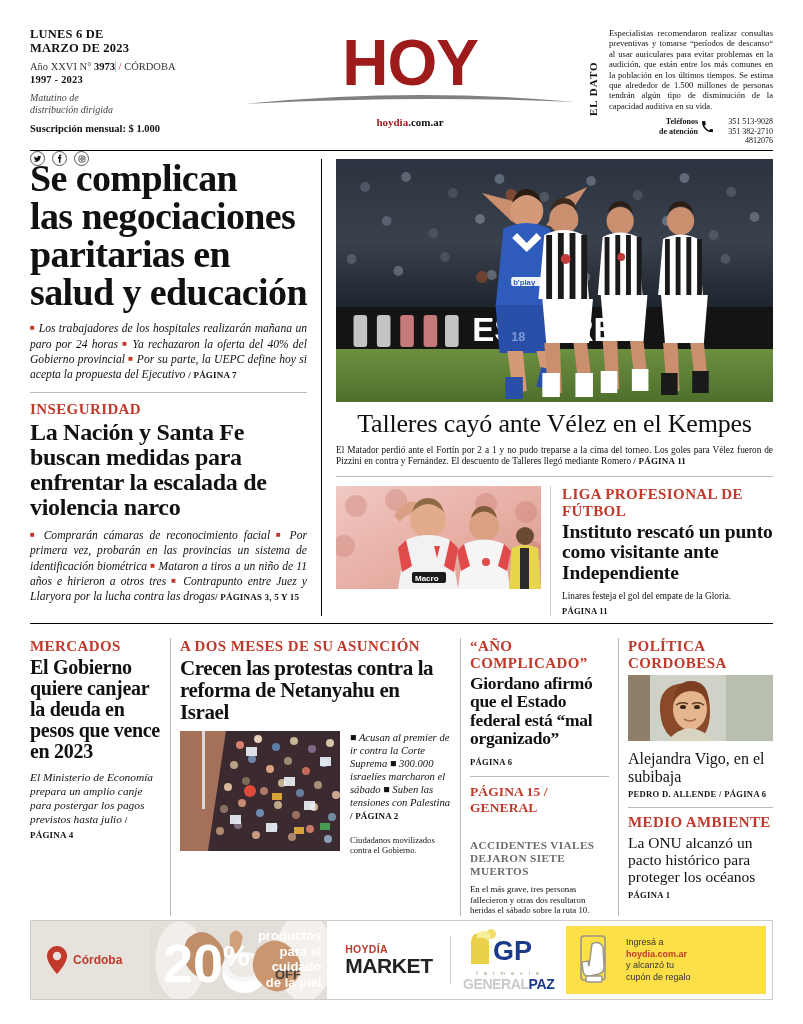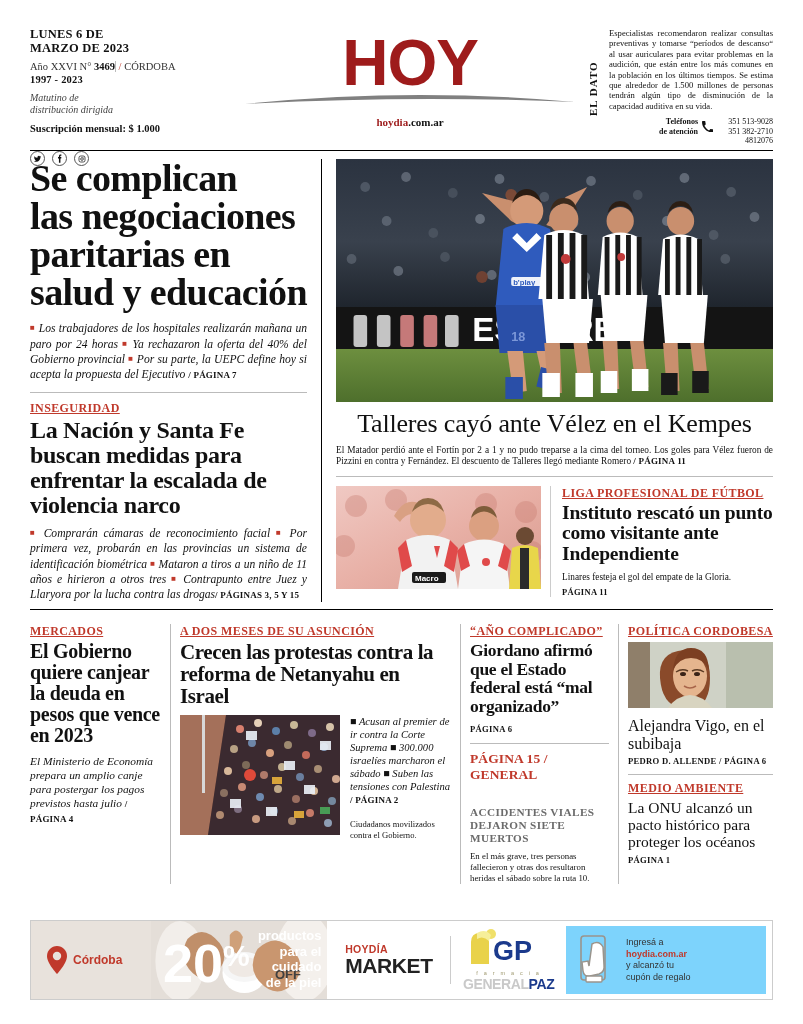--- a/index.html
+++ b/index.html
@@ -73,22 +73,22 @@
     font-family:"Liberation Serif", serif; font-weight:bold;
     font-size:38px; line-height:38px; letter-spacing:-.6px; color:#111;
   }
   .bullets {
     font-style:italic; font-size:11.6px; line-height:14.6px; margin-top:10px; text-align:justify;
   }
   .bullets .bl { color:#c0392b; font-size:8px; vertical-align:2px; font-style:normal; }
   .pag { font-variant:small-caps; font-weight:bold; font-size:9px; font-style:normal; letter-spacing:.2px; }
 
   .kicker {
-    color:#c0392b; font-weight:bold; font-size:12px; letter-spacing:.4px;
-    text-transform:uppercase; font-family:"Liberation Serif", serif;text-decoration:underline;
+    color:#c0392b; font-weight:bold; font-size:15px; letter-spacing:.4px;
+    text-transform:uppercase; font-family:"Liberation Serif", serif;
   }
   .sec-head {
     font-weight:bold; font-size:24px; line-height:25px; letter-spacing:-.3px; margin-top:2px;
   }
 
   .photo { background:#2a2a2a; position:relative; overflow:hidden; }
   .sport-head {
     text-align:center; font-size:26px; line-height:28px; margin-top:8px; letter-spacing:-.2px;
   }
   .sport-sub { font-size:9.3px; line-height:11.4px; margin-top:7px; text-align:justify; }
@@ -159,41 +159,41 @@
   .hm-2 { color:#222; font-weight:bold; font-size:21px; letter-spacing:-.4px; }
   .ad-vrule { border-left:1px solid #ccc; height:48px; align-self:center; }
   .ad-gp { width:140px; display:flex; align-items:center; justify-content:center; }
   .gp-wrap { text-align:center; font-family:"Liberation Sans", sans-serif; }
   .gp-farm { font-size:5.5px; color:#a09a70; letter-spacing:2.2px; }
   .gp-name { font-size:14px; font-weight:bold; letter-spacing:-.4px; }
   .gp-name .g1 { color:#c9c9c9; }
   .gp-name .g2 { color:#1b3a8c; }
   .ad-right { flex:1; display:flex; align-items:center; justify-content:flex-end; padding-right:6px; }
   .ad-coupon {
-    background:#7dd3fc; height:68px; width:200px; display:flex; align-items:center; gap:8px; padding:0 12px;
+    background:#fde047; height:68px; width:200px; display:flex; align-items:center; gap:8px; padding:0 12px;
   }
   .coupon-txt {
     font-family:"Liberation Sans", sans-serif; font-size:9px; line-height:11.5px; color:#333;
   }
   .coupon-txt .red { color:#c0392b; font-weight:bold; }
 </style>
 </head>
 <body>
 
 <div class="page">
 
   <div class="header">
 
     <div class="hdr-left">
       <div class="date-line">
         <span>LUNES 6 DE</span><br>
         <span>MARZO DE 2023</span>
       </div>
       <div class="year-line">
-        <span>Año XXVI N° </span><b>3469</b><span class="sep"> / </span><span>CÓRDOBA</span>
+        <span>Año XXVI N° </span><b>3973</b><span class="sep"> / </span><span>CÓRDOBA</span>
         <span class="yrs">1997 - 2023</span>
       </div>
       <div class="matutino">
         <span>Matutino de</span><br>
         <span>distribución dirigida</span>
       </div>
       <div class="subs">Suscripción mensual: $ 1.000</div>
       <div class="socials">
         <div class="soc">
           <svg width="9" height="8" viewBox="0 0 24 24" fill="#111">

